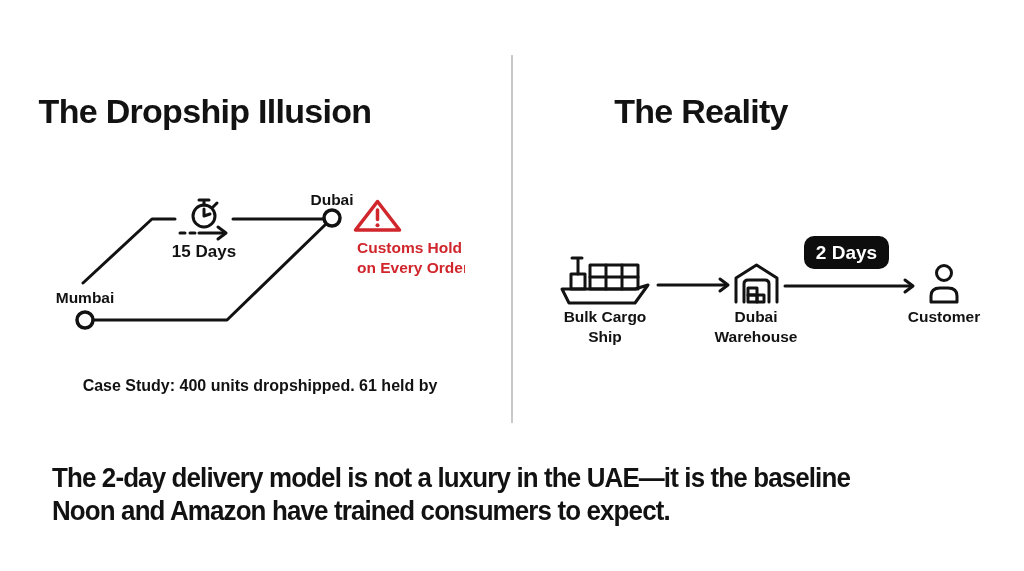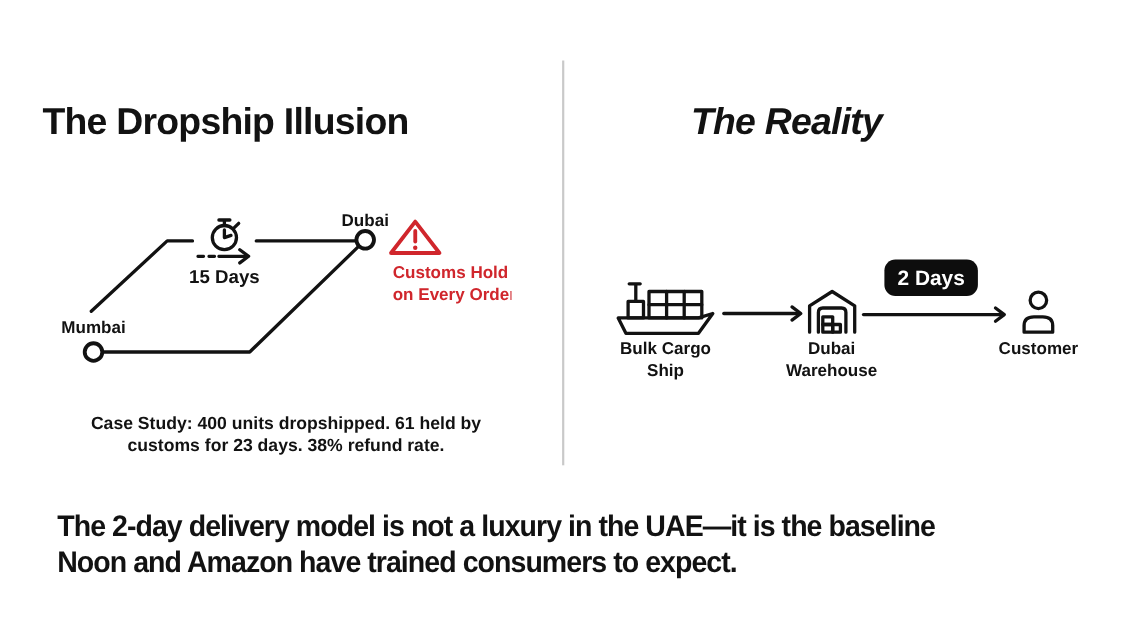--- a/index.html
+++ b/index.html
@@ -10,21 +10,21 @@
   }
   .divider {
     position:absolute; left:511px; top:55px; width:2px; height:368px;
     background:#c9c9c9;
   }
   .panel-title {
     position:absolute; top:92px; width:410px; text-align:center;
     font-size:34px; font-weight:800; letter-spacing:-0.7px; color:#121212;
   }
   .panel-title.left { left:0; }
-  .panel-title.right { left:510px;font-style:italic; }
+  .panel-title.right { left:496px; }
   .diagram-svg { position:absolute; }
   .left-svg { left:45px; top:185px; }
   .right-svg { left:540px; top:228px; }
   svg text {
     font-family:"Liberation Sans", sans-serif;
     font-weight:800; fill:#121212;
   }
   .node-label { font-size:15.5px; }
   .duration-label { font-size:17px; }
   .warning-text { font-size:15.5px; fill:#d0262c; }
@@ -87,21 +87,20 @@
       <path class="red-stroke" d="M332.5,25 L332.5,34.5"></path>
       <circle cx="332.5" cy="40.2" r="2" fill="#d0262c"></circle>
     </g>
 
     <text class="warning-text" x="312" y="68">Customs Hold</text>
     <text class="warning-text" x="312" y="88">on Every Order.</text>
   </svg>
 
   <div class="case-study">
     <div>Case Study: 400 units dropshipped. 61 held by</div>
-    <div>customs for 23 days. 38% refund rate.</div>
   </div>
 
   <svg class="diagram-svg right-svg" width="460" height="125" viewBox="0 0 460 125">
 
     <g>
       <path class="stroke" d="M22,61 L29,75 L95,75 L108,57 L95,61 Z"></path>
       <rect class="stroke" x="31" y="46" width="14" height="15"></rect>
       <path class="stroke" d="M38,46 L38,30 M32,30 L42,30"></path>
       <rect class="stroke" x="50" y="37" width="48" height="24"></rect>
       <path class="stroke" d="M66,37 L66,61 M82,37 L82,61 M50,49 L98,49"></path>

